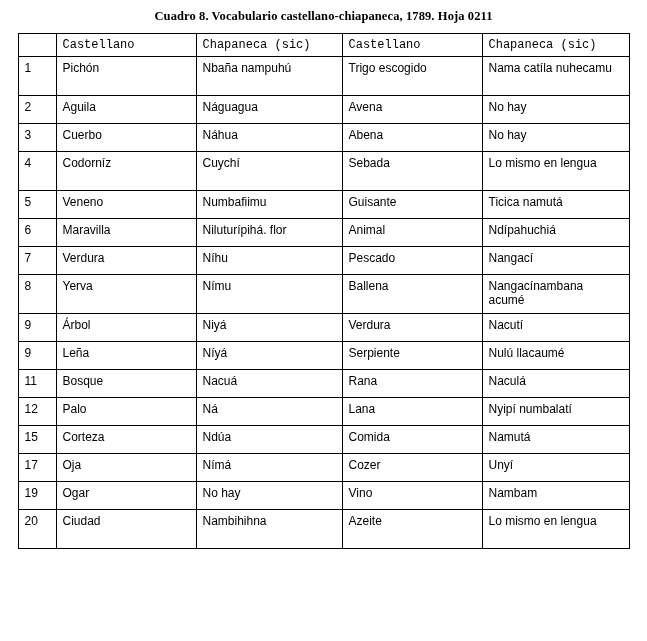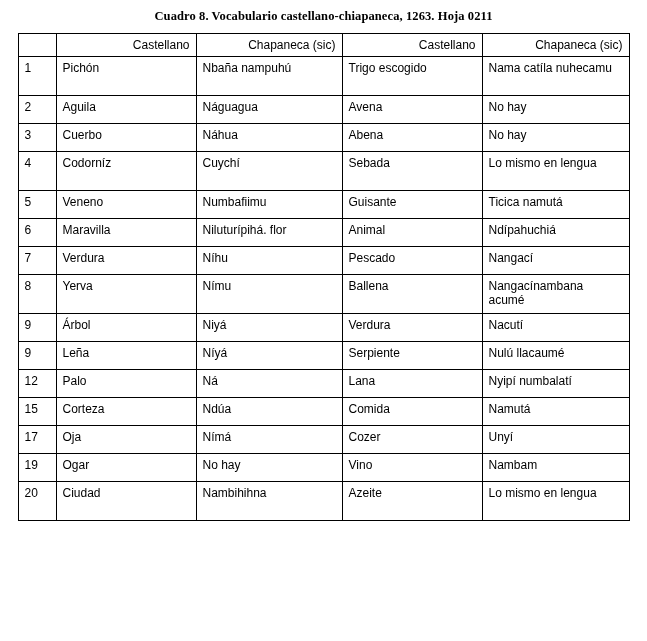--- a/index.html
+++ b/index.html
@@ -38,24 +38,24 @@
     font-size: 12.2px;
   }
   table.vocab th, table.vocab td {
     border: 1px solid #000000;
     vertical-align: top;
     padding: 4px 6px 4px 6px;
     line-height: 1.18;
     font-weight: normal;
   }
   table.vocab thead th {
-    text-align: right;
+    text-align: left;
     padding-top: 4px;
     padding-bottom: 4px;
-    font-family: Liberation Sans, sans-serif;
+    font-family: Liberation Mono, monospace;
     font-size: 12px;
   }
   table.vocab tbody td {
     font-family: "Liberation Sans", sans-serif;
     font-size: 12px;
   }
   col.c-num { width: 38px; }
   col.c-cast1 { width: 140px; }
   col.c-chap1 { width: 146px; }
   col.c-cast2 { width: 140px; }
@@ -65,21 +65,21 @@
     padding-left: 7px;
   }
   tr.tall td { height: 30px; }
   tr.short td { height: 19px; }
 </style>
 </head>
 <body>
 
 <div class="page">
 
-  <div class="caption">Cuadro 8. Vocabulario castellano-chiapaneca, 1263. Hoja 0211</div>
+  <div class="caption">Cuadro 8. Vocabulario castellano-chiapaneca, 1789. Hoja 0211</div>
 
   <table class="vocab">
     <colgroup>
       <col class="c-num">
       <col class="c-cast1">
       <col class="c-chap1">
       <col class="c-cast2">
       <col class="c-chap2">
     </colgroup>
     <thead>
@@ -156,20 +156,27 @@
         <td>Nacutí</td>
       </tr>
       <tr class="short">
         <td class="num">9</td>
         <td>Leña</td>
         <td>Níyá</td>
         <td>Serpiente</td>
         <td>Nulú llacaumé</td>
       </tr>
       <tr class="short">
+        <td class="num">11</td>
+        <td>Bosque</td>
+        <td>Nacuá</td>
+        <td>Rana</td>
+        <td>Naculá</td>
+      </tr>
+      <tr class="short">
         <td class="num">12</td>
         <td>Palo</td>
         <td>Ná</td>
         <td>Lana</td>
         <td>Nyipí numbalatí</td>
       </tr>
       <tr class="short">
         <td class="num">15</td>
         <td>Corteza</td>
         <td>Ndúa</td>

